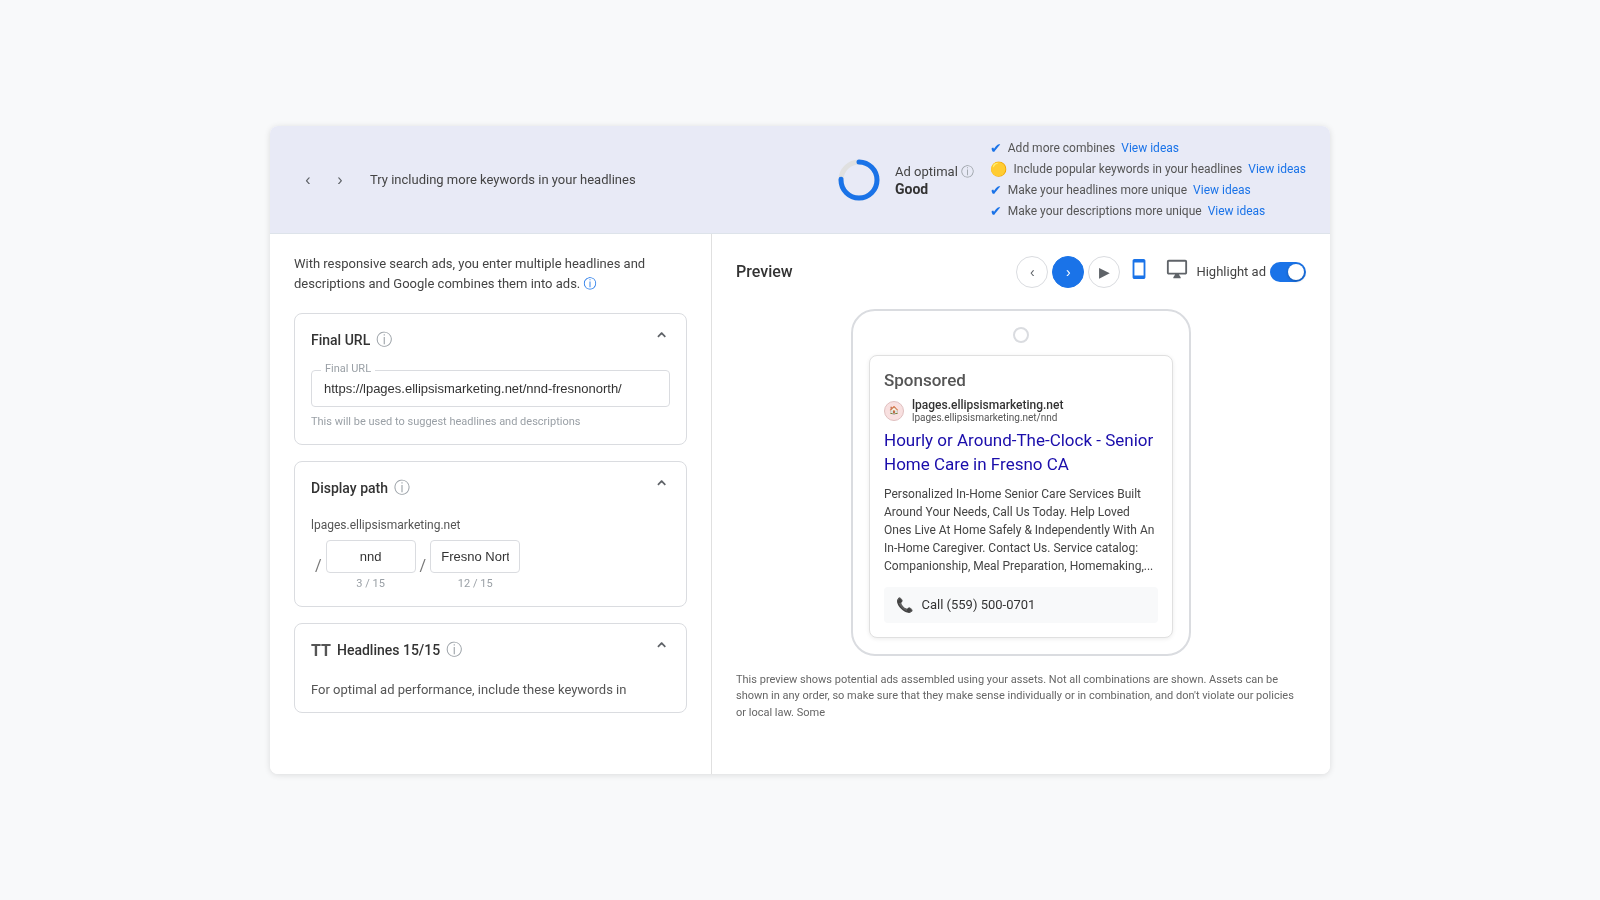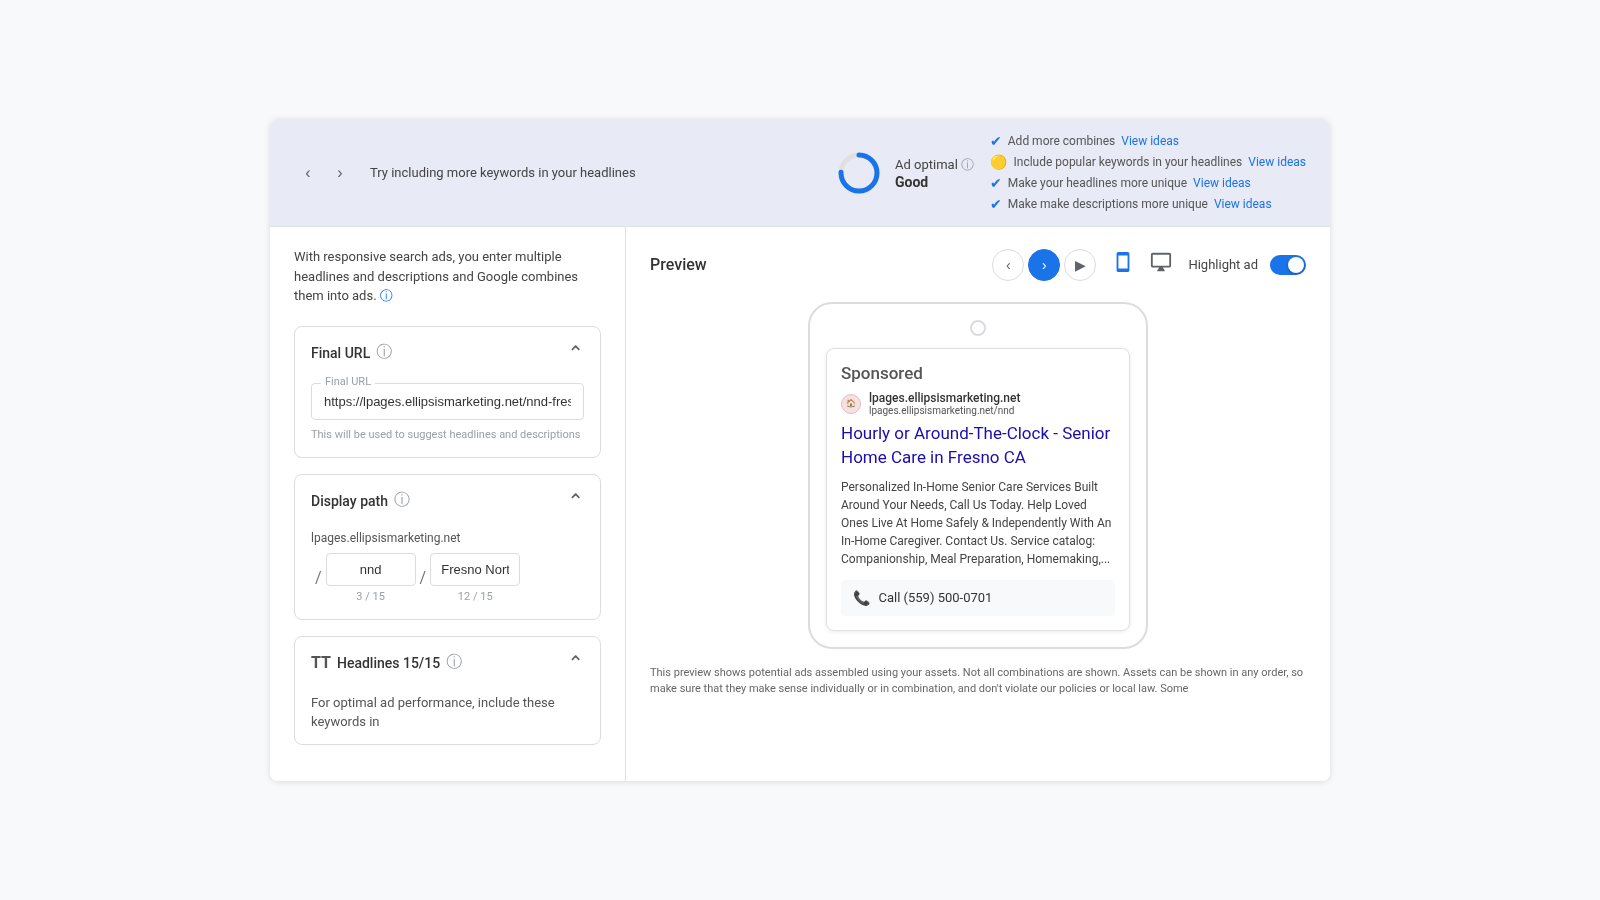--- a/index.html
+++ b/index.html
@@ -102,21 +102,21 @@
       text-decoration: none;
       cursor: pointer;
     }
     
     .content-area {
       display: flex;
       min-height: 540px;
     }
     
     .left-panel {
-      width: 356px;
+      width: 442px;
       padding: 20px 24px;
       border-right: 1px solid #e0e0e0;
       background: white;
     }
     .intro-text {
       font-size: 13px;
       color: #444;
       line-height: 1.5;
       margin-bottom: 20px;
     }
@@ -232,21 +232,21 @@
     
     .right-panel {
       flex: 1;
       padding: 20px 24px;
       background: white;
     }
     .preview-header {
       display: flex;
       align-items: center;
       margin-bottom: 20px;
-      gap: 12px;
+      gap: 4px;
     }
     .preview-title {
       font-size: 16px;
       font-weight: 500;
       color: #333;
       flex: 1;
     }
     .preview-nav {
       display: flex;
       gap: 4px;
@@ -444,21 +444,21 @@
         <span>Include popular keywords in your headlines</span>
         <a class="suggestion-link">View ideas</a>
       </div>
       <div class="suggestion-item">
         <span class="check-icon">✔</span>
         <span>Make your headlines more unique</span>
         <a class="suggestion-link">View ideas</a>
       </div>
       <div class="suggestion-item">
         <span class="check-icon">✔</span>
-        <span>Make make descriptions more unique</span>
+        <span>Make your descriptions more unique</span>
         <a class="suggestion-link">View ideas</a>
       </div>
     </div>
   </div>
 
   <div class="content-area">
 
     <div class="left-panel">
       <p class="intro-text">
         <span>With responsive search ads, you enter multiple headlines and descriptions and Google combines them into ads.</span>

